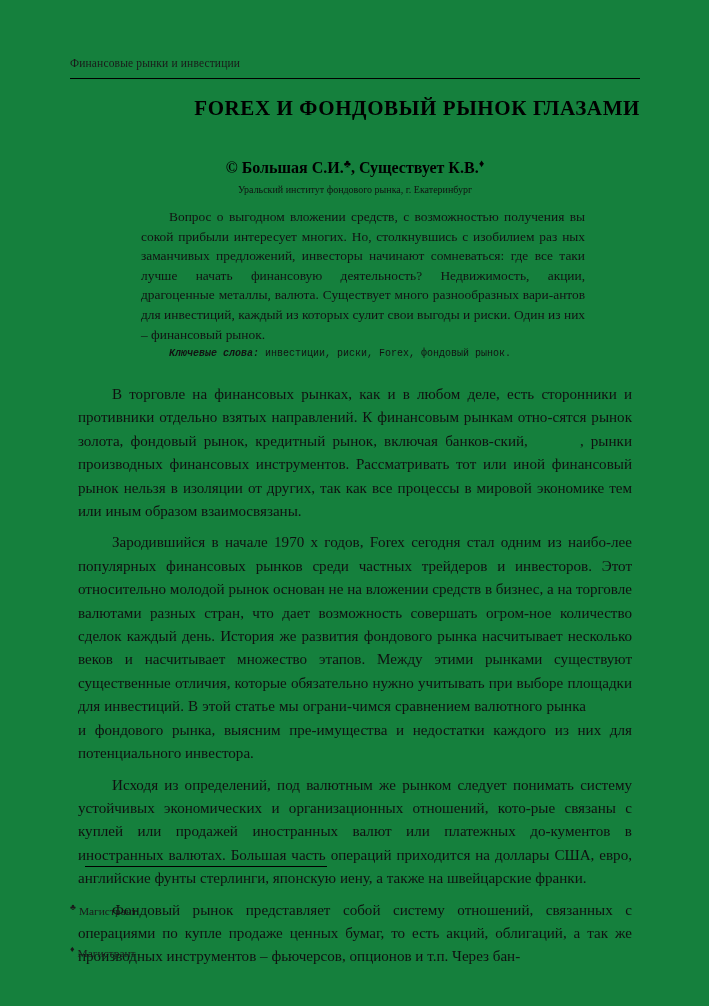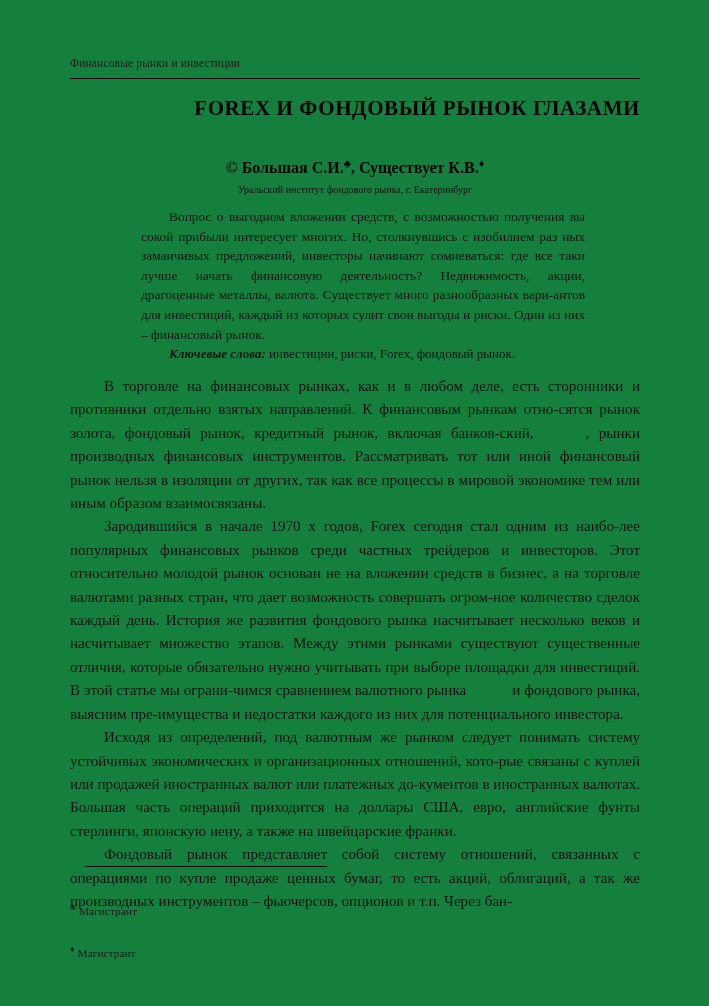--- a/index.html
+++ b/index.html
@@ -102,45 +102,46 @@
   .abstract-para {
     font-size: 13.4px;
     line-height: 19.6px;
     text-align: justify;
     text-align-last: left;
     text-indent: 28px;
     margin: 0;
     color: #121212;
   }
   .keywords-para {
-    font-size: 13px;
+    font-size: 10px;
     line-height: 19.6px;
     text-indent: 28px;
     margin: 0;
     color: #121212;
+    font-family: Liberation Mono, monospace;
   }
   .keywords-label {
     font-style: italic;
     font-weight: bold;
   }
 
   
   .body-block {
     position: absolute;
     left: 70px;
     top: 375px;
     width: 570px;
   }
   .body-para {
     font-size: 15.1px;
     line-height: 23.4px;
     text-align: justify;
     text-align-last: left;
     text-indent: 34px;
-    margin: 0;
+    margin: 8px;
     color: #101010;
     hyphens: manual;
   }
   .gap-word {
     display: inline-block;
     width: 52px;
   }
   .gap-word-sm {
     display: inline-block;
     width: 46px;

